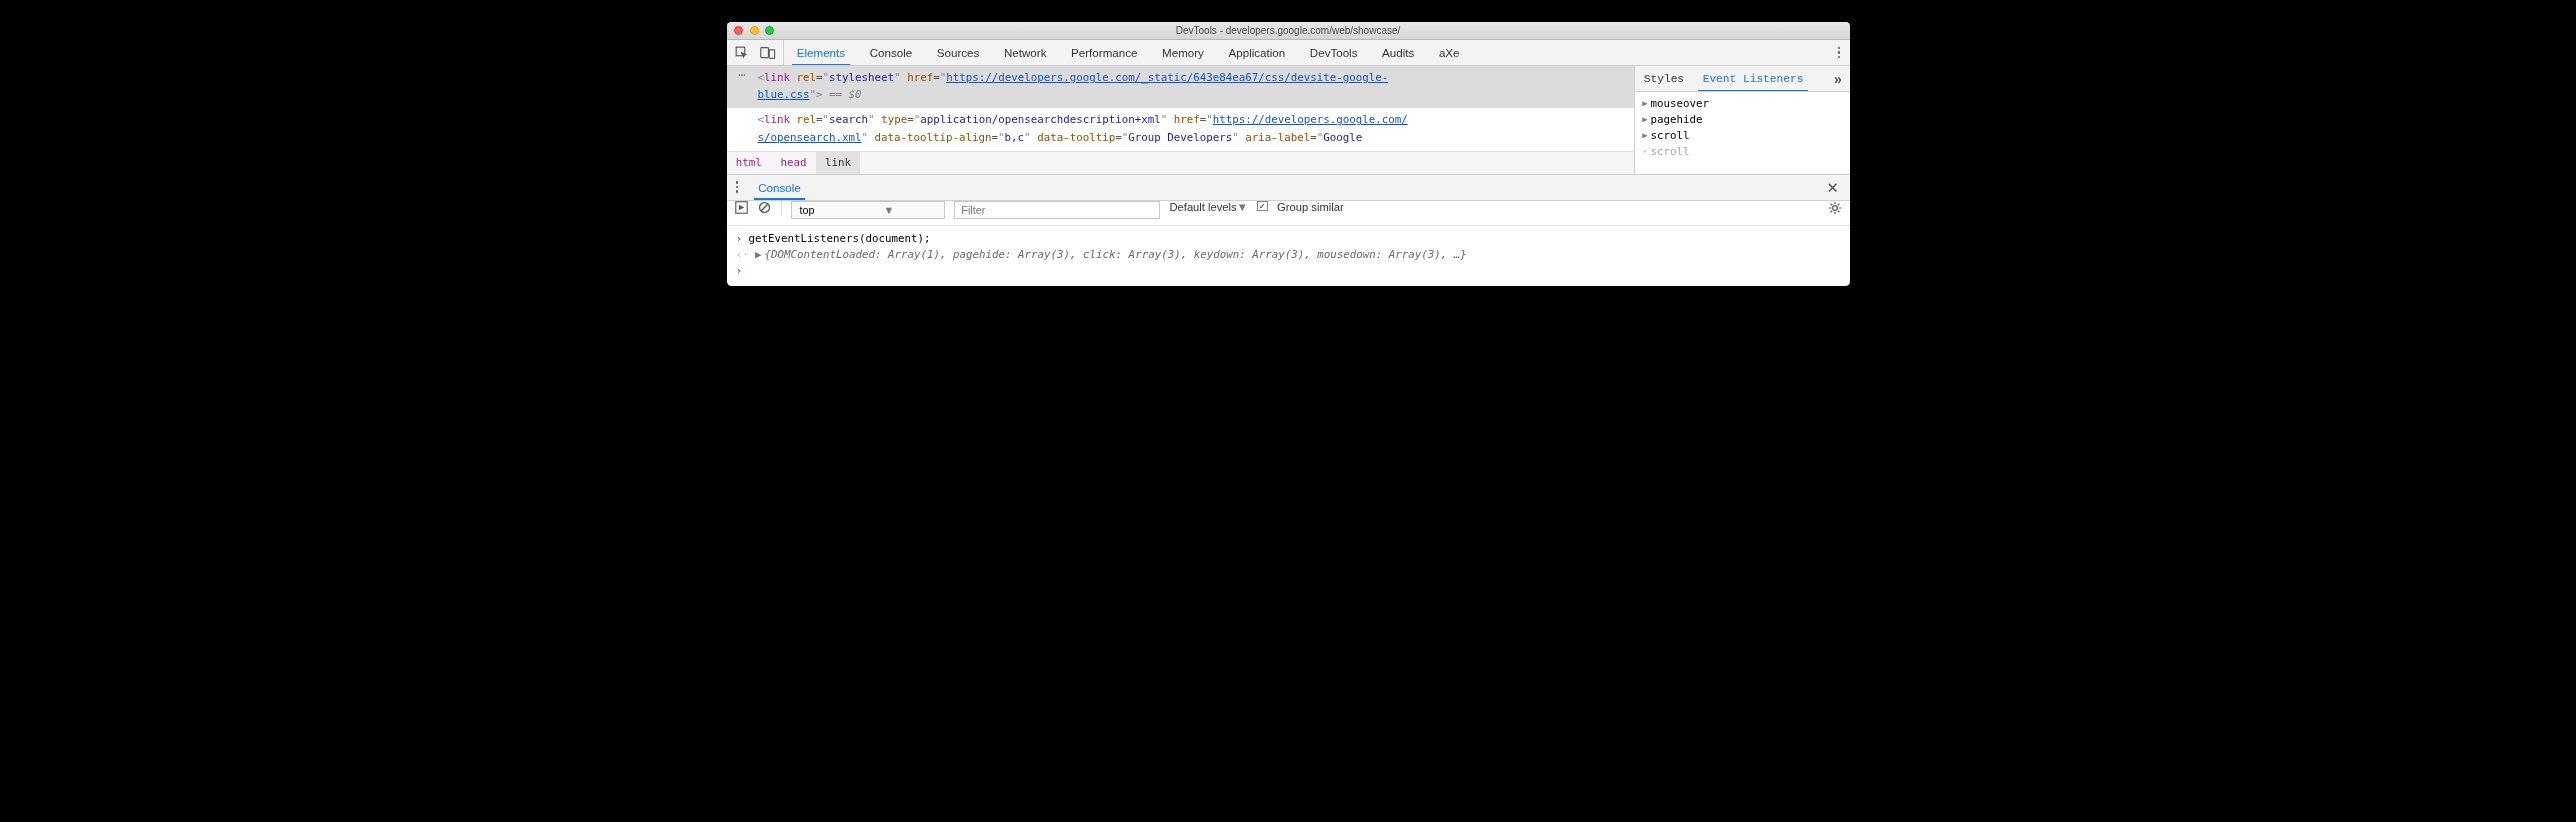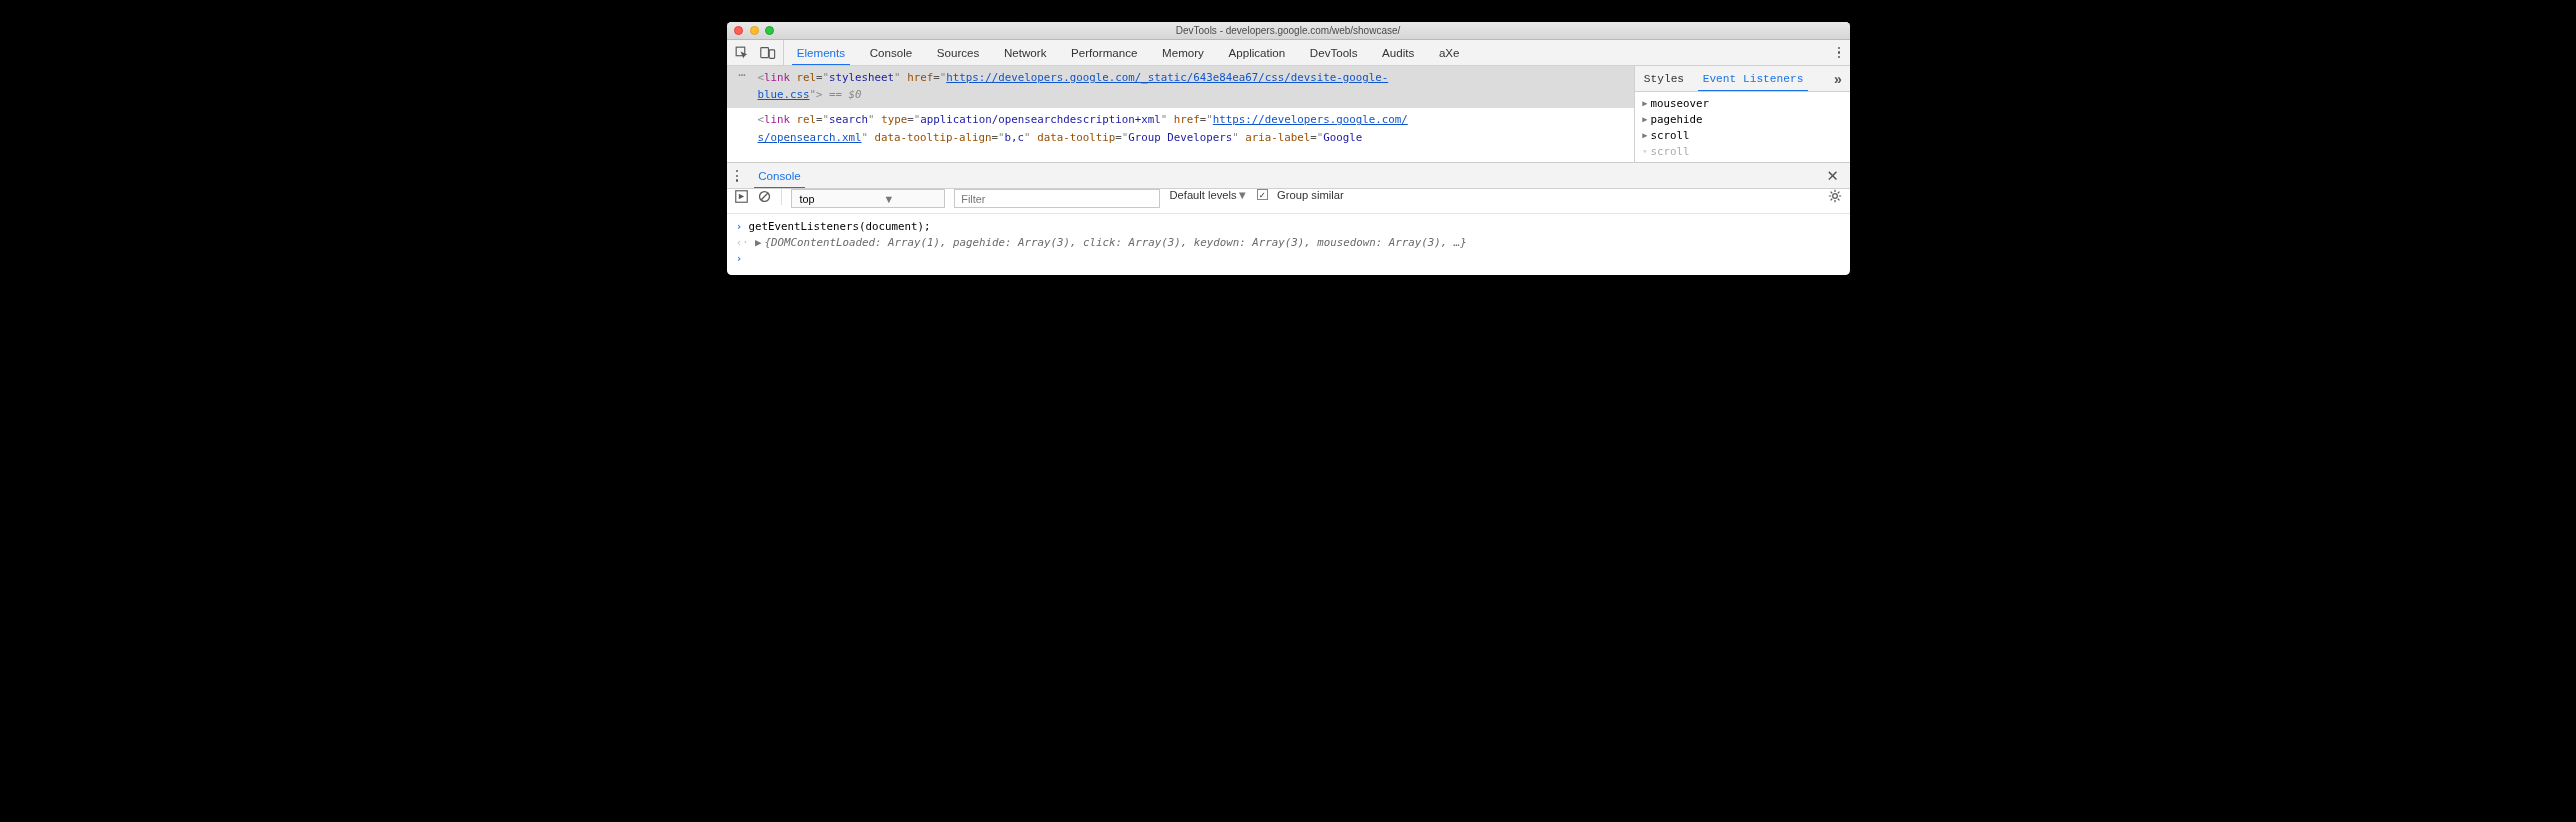--- a/index.html
+++ b/index.html
@@ -238,20 +238,25 @@
             <span class="tok-attr"> rel</span><span class="tok-eq">=</span><span class="tok-punct">"</span><span class="tok-str">search</span><span class="tok-punct">"</span>
             <span class="tok-attr"> type</span><span class="tok-eq">=</span><span class="tok-punct">"</span><span class="tok-str">application/opensearchdescription+xml</span><span class="tok-punct">"</span>
             <span class="tok-attr"> href</span><span class="tok-eq">=</span><span class="tok-punct">"</span><span class="tok-url">https://developers.google.com/</span><br>
             <span class="tok-url">s/opensearch.xml</span><span class="tok-punct">"</span>
             <span class="tok-attr"> data-tooltip-align</span><span class="tok-eq">=</span><span class="tok-punct">"</span><span class="tok-str">b,c</span><span class="tok-punct">"</span>
             <span class="tok-attr"> data-tooltip</span><span class="tok-eq">=</span><span class="tok-punct">"</span><span class="tok-str">Group Developers</span><span class="tok-punct">"</span>
             <span class="tok-attr"> aria-label</span><span class="tok-eq">=</span><span class="tok-punct">"</span><span class="tok-str">Google</span>
           </div>
         </div>
       </div>
+      <div class="breadcrumbs">
+        <div class="crumb">html</div>
+        <div class="crumb">head</div>
+        <div class="crumb current">link</div>
+      </div>
     </div>
 
     <div class="sidebar">
       <div class="side-tabs">
         <div class="stab">Styles</div>
         <div class="stab active">Event Listeners</div>
         <div class="side-more">»</div>
       </div>
       <div class="listener-list">
         <div class="lst-item">

